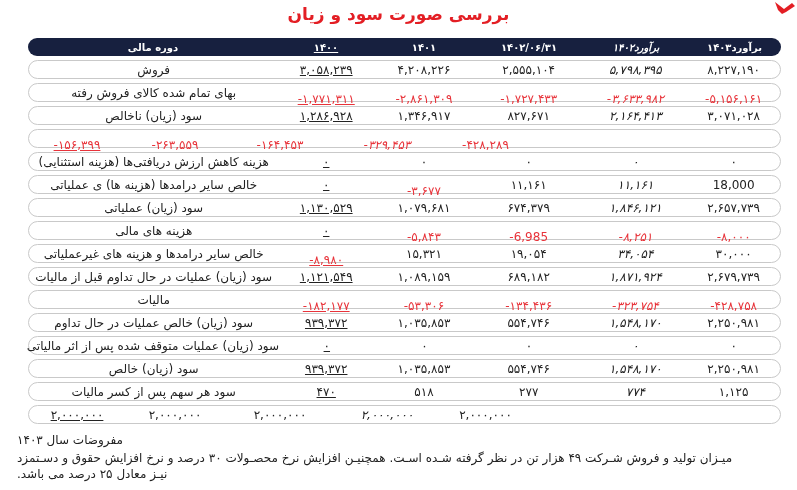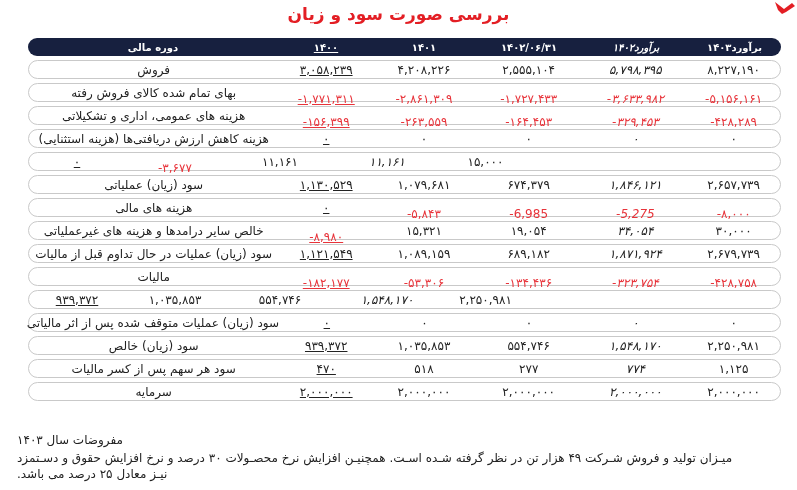--- a/index.html
+++ b/index.html
@@ -73,56 +73,64 @@
         </div>
         <div class="row">
           <div class="c-label">بهای تمام شده کالای فروش رفته</div>
           <div class="c-val w5 neg">-۱,۷۷۱,۳۱۱</div>
           <div class="c-val w4 neg">-۲,۸۶۱,۳۰۹</div>
           <div class="c-val w3 neg">-۱,۷۲۷,۴۳۳</div>
           <div class="c-val w2 neg">-۳,۶۳۳,۹۸۲</div>
           <div class="c-val w1 neg">-۵,۱۵۶,۱۶۱</div>
         </div>
         <div class="row">
-          <div class="c-label">هزینه های عمومی، اداری و تشکیلاتی</div>
+          <div class="c-label">سود (زیان) ناخالص</div>
+          <div class="c-val w5">۱,۲۸۶,۹۲۸</div>
+          <div class="c-val w4">۱,۳۴۶,۹۱۷</div>
+          <div class="c-val w3">۸۲۷,۶۷۱</div>
+          <div class="c-val w2">۲,۱۶۴,۴۱۳</div>
+          <div class="c-val w1">۳,۰۷۱,۰۲۸</div>
+        </div>
+        <div class="row">
           <div class="c-val w5 neg">-۱۵۶,۳۹۹</div>
           <div class="c-val w4 neg">-۲۶۳,۵۵۹</div>
           <div class="c-val w3 neg">-۱۶۴,۴۵۳</div>
           <div class="c-val w2 neg">-۳۲۹,۴۵۳</div>
           <div class="c-val w1 neg">-۴۲۸,۲۸۹</div>
         </div>
         <div class="row">
           <div class="c-label">هزینه کاهش ارزش دریافتی‌ها (هزینه استثنایی)</div>
           <div class="c-val w5">۰</div>
           <div class="c-val w4">۰</div>
           <div class="c-val w3">۰</div>
           <div class="c-val w2">۰</div>
           <div class="c-val w1">۰</div>
         </div>
         <div class="row">
+          <div class="c-label">خالص سایر درامدها (هزینه ها) ی عملیاتی</div>
           <div class="c-val w5">۰</div>
           <div class="c-val w4 neg">-۳,۶۷۷</div>
           <div class="c-val w3">۱۱,۱۶۱</div>
           <div class="c-val w2">۱۱,۱۶۱</div>
-          <div class="c-val w1">۱۵,۰۰۰</div>
+          <div class="c-val w1">18,000</div>
         </div>
         <div class="row">
           <div class="c-label">سود (زیان) عملیاتی</div>
           <div class="c-val w5">۱,۱۳۰,۵۲۹</div>
           <div class="c-val w4">۱,۰۷۹,۶۸۱</div>
           <div class="c-val w3">۶۷۴,۳۷۹</div>
           <div class="c-val w2">۱,۸۴۶,۱۲۱</div>
           <div class="c-val w1">۲,۶۵۷,۷۳۹</div>
         </div>
         <div class="row">
           <div class="c-label">هزینه های مالی</div>
           <div class="c-val w5">۰</div>
           <div class="c-val w4 neg">-۵,۸۴۳</div>
           <div class="c-val w3 neg">-6,985</div>
-          <div class="c-val w2 neg">-5,275</div>
+          <div class="c-val w2 neg">-۸,۲۵۱</div>
           <div class="c-val w1 neg">-۸,۰۰۰</div>
         </div>
         <div class="row">
           <div class="c-label">خالص سایر درامدها و هزینه های غیرعملیاتی</div>
           <div class="c-val w5 neg">-۸,۹۸۰</div>
           <div class="c-val w4">۱۵,۳۲۱</div>
           <div class="c-val w3">۱۹,۰۵۴</div>
           <div class="c-val w2">۳۴,۰۵۴</div>
           <div class="c-val w1">۳۰,۰۰۰</div>
         </div>
@@ -136,20 +144,21 @@
         </div>
         <div class="row">
           <div class="c-label">مالیات</div>
           <div class="c-val w5 neg">-۱۸۲,۱۷۷</div>
           <div class="c-val w4 neg">-۵۳,۳۰۶</div>
           <div class="c-val w3 neg">-۱۳۴,۴۳۶</div>
           <div class="c-val w2 neg">-۳۲۳,۷۵۴</div>
           <div class="c-val w1 neg">-۴۲۸,۷۵۸</div>
         </div>
         <div class="row">
+          <div class="c-label">سود (زیان) خالص عملیات در حال تداوم</div>
           <div class="c-val w5">۹۳۹,۳۷۲</div>
           <div class="c-val w4">۱,۰۳۵,۸۵۳</div>
           <div class="c-val w3">۵۵۴,۷۴۶</div>
           <div class="c-val w2">۱,۵۴۸,۱۷۰</div>
           <div class="c-val w1">۲,۲۵۰,۹۸۱</div>
         </div>
         <div class="row">
           <div class="c-label">سود (زیان) عملیات متوقف شده پس از اثر مالیاتی</div>
           <div class="c-val w5">۰</div>
           <div class="c-val w4">۰</div>
@@ -167,21 +176,20 @@
         </div>
         <div class="row">
           <div class="c-label">سود هر سهم پس از کسر مالیات</div>
           <div class="c-val w5">۴۷۰</div>
           <div class="c-val w4">۵۱۸</div>
           <div class="c-val w3">۲۷۷</div>
           <div class="c-val w2">۷۷۴</div>
           <div class="c-val w1">۱,۱۲۵</div>
         </div>
         <div class="row">
-          <div class="c-label">سرمایه</div>
           <div class="c-val w5">۲,۰۰۰,۰۰۰</div>
           <div class="c-val w4">۲,۰۰۰,۰۰۰</div>
           <div class="c-val w3">۲,۰۰۰,۰۰۰</div>
           <div class="c-val w2">۲,۰۰۰,۰۰۰</div>
           <div class="c-val w1">۲,۰۰۰,۰۰۰</div>
         </div>
       </div>
   </div>
 
   <div class="notes">

